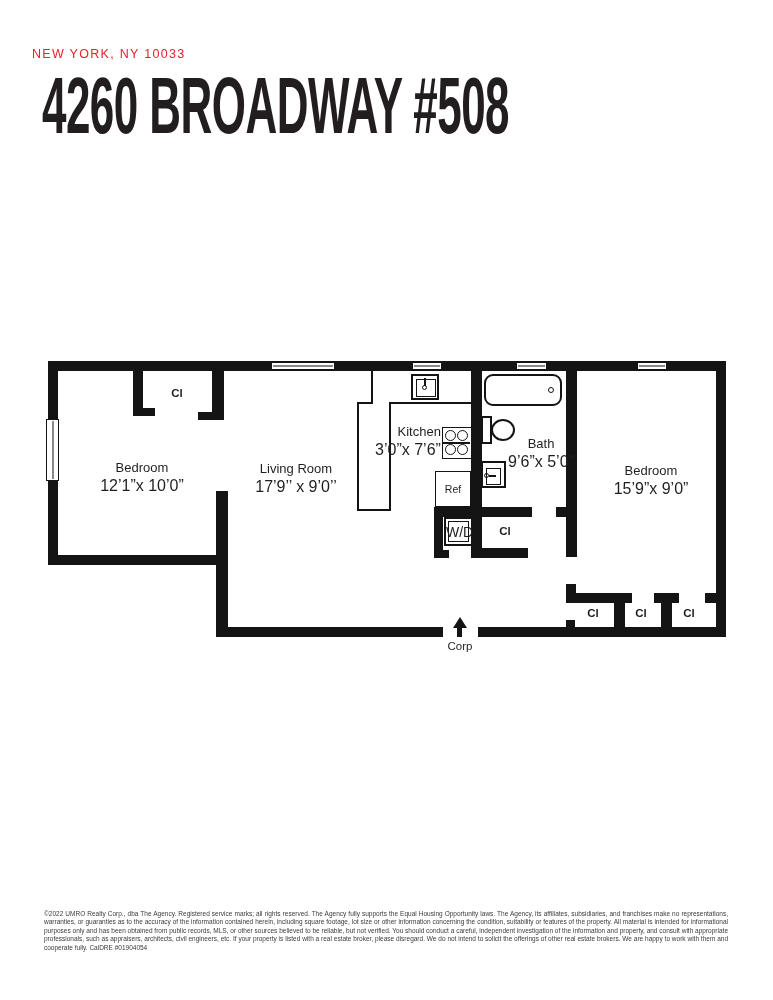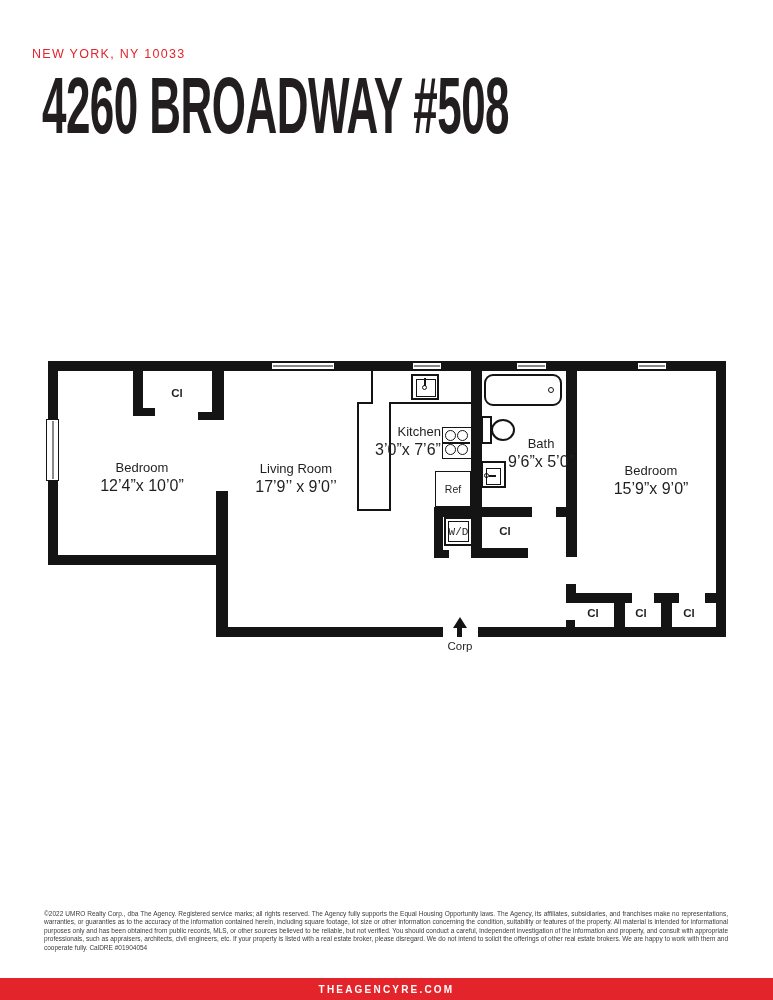--- a/index.html
+++ b/index.html
@@ -117,37 +117,37 @@
       <div class="burner" style="left:2px;top:1.5px;"></div>
       <div class="burner" style="left:14px;top:1.5px;"></div>
       <div class="burner" style="left:2px;top:16px;"></div>
       <div class="burner" style="left:14px;top:16px;"></div>
     </div>
     <div class="fixture" style="left:435px;top:471px;width:36px;height:36px;padding-left:29px;">
       <div class="fixture-label">Ref</div>
     </div>
     <div class="fixture" style="left:444px;top:517px;width:29px;height:29px;border-width:2px;">
       <div class="abs" style="left:2px;top:2px;right:2px;bottom:2px;border:1px solid var(--wall);"></div>
-      <div class="fixture-label" style="font-size:11px;font-family:Liberation Mono, monospace;">W/D</div>
+      <div class="fixture-label" style="font-size:14px;">W/D</div>
     </div>
 
     <div class="fixture" style="left:484px;top:374px;width:78px;height:32px;border-width:2px;border-radius:9px;">
       <div class="drain" style="left:62px;top:11px;"></div>
     </div>
     <div class="fixture" style="left:481px;top:416px;width:11px;height:28px;border-width:2px;"></div>
     <div class="fixture" style="left:491px;top:419px;width:24px;height:22px;border-width:2px;border-radius:50%;"></div>
     <div class="fixture" style="left:481px;top:461px;width:25px;height:27px;border-width:2px;">
       <div class="abs" style="left:3px;top:5px;width:13px;height:15px;border:1px solid var(--wall);"></div>
       <div class="abs" style="left:1px;top:10px;width:5px;height:5px;border:1.5px solid var(--wall);border-radius:50%;box-sizing:border-box;"></div>
       <div class="abs" style="left:6px;top:12px;width:7px;height:1.5px;background:var(--wall);"></div>
     </div>
 
     <div class="room-label" style="left:142px;top:478px;">
       <div class="rname">Bedroom</div>
-      <div class="rdims">12’4”x 10’0”</div>
+      <div class="rdims">12’1”x 10’0”</div>
     </div>
     <div class="room-label" style="left:296px;top:479px;">
       <div class="rname">Living Room</div>
       <div class="rdims">17’9’’ x 9’0’’</div>
     </div>
     <div class="room-label" style="left:408px;top:442px;text-align:right;">
       <div class="rname">Kitchen</div>
       <div class="rdims">3’0”x 7’6”</div>
     </div>
     <div class="room-label" style="left:541px;top:454px;">
@@ -164,17 +164,14 @@
     <div class="cl-label" style="left:593px;top:613px;">Cl</div>
     <div class="cl-label" style="left:641px;top:613px;">Cl</div>
     <div class="cl-label" style="left:689px;top:613px;">Cl</div>
 
     <div class="arrow-head" style="left:453px;top:617px;"></div>
     <div class="arrow-stem" style="left:457px;top:627px;width:5px;height:10px;"></div>
     <div class="entry-label" style="left:460px;top:640px;">Corp</div>
   </div>
 
   <div class="legal">©2022 UMRO Realty Corp., dba The Agency. Registered service marks; all rights reserved. The Agency fully supports the Equal Housing Opportunity laws. The Agency, its affiliates, subsidiaries, and franchises make no representations, warranties, or guaranties as to the accuracy of the information contained herein, including square footage, lot size or other information concerning the condition, suitability or features of the property. All material is intended for informational purposes only and has been obtained from public records, MLS, or other sources believed to be reliable, but not verified. You should conduct a careful, independent investigation of the information and property, and consult with appropriate professionals, such as appraisers, architects, civil engineers, etc. If your property is listed with a real estate broker, please disregard. We do not intend to solicit the offerings of other real estate brokers. We are happy to work with them and cooperate fully. CalDRE #01904054</div>
-  <div class="site-bar">
-    <div class="site-text">THEAGENCYRE.COM</div>
-  </div>
 
 </div>
 
 </body></html>

